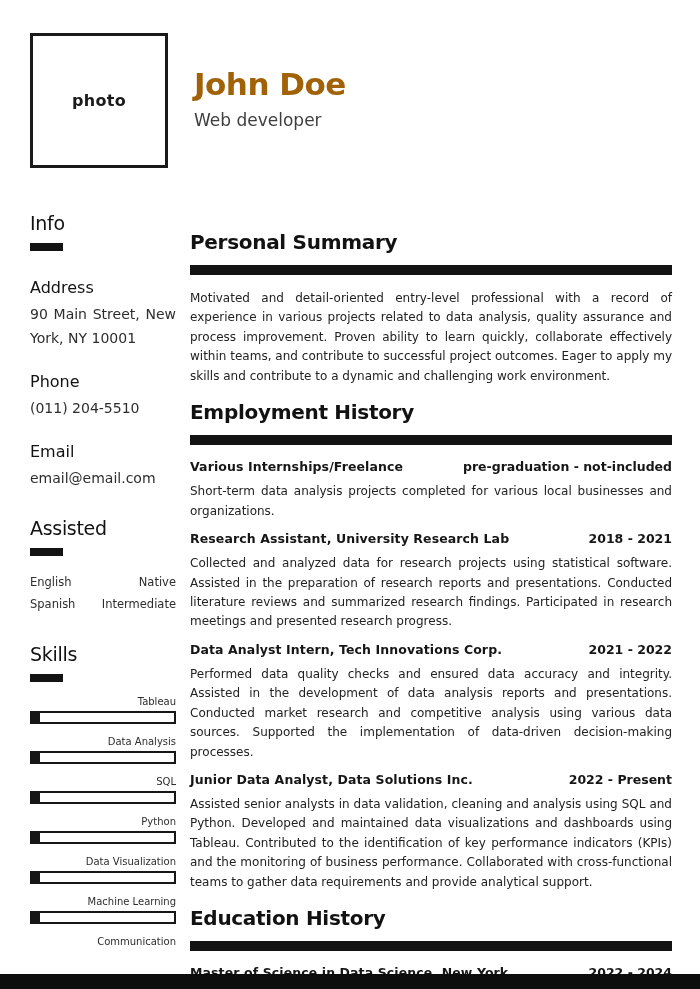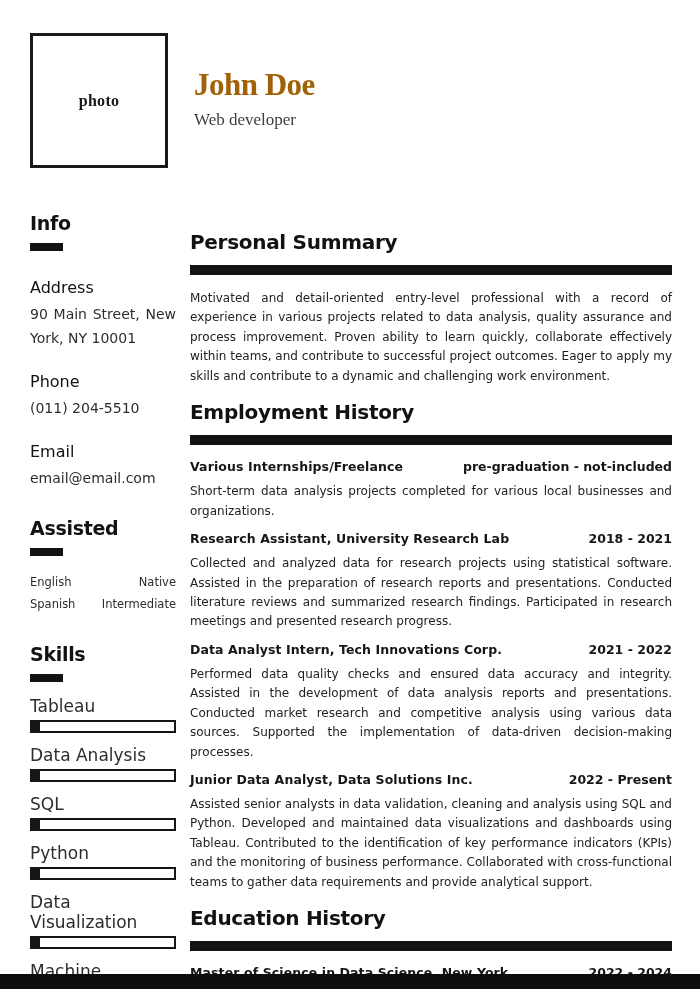--- a/index.html
+++ b/index.html
@@ -2,47 +2,47 @@
 <html><head>
 <meta charset="utf-8">
 <style>
   html,body { margin:0; padding:0; background:#e9e9e9; }
   .page {
     position:relative; width:700px; height:989px; margin:0 auto;
     background:#ffffff; overflow:hidden;
     font-family:"DejaVu Sans", sans-serif; color:#161616;
   }
   
-  .header { display:flex; padding:33px 0 0 30px;font-family:Liberation Serif, serif; }
+  .header { display:flex; padding:33px 0 0 30px; }
   .photo-box {
     width:132px; height:129px; border:3px solid #1a1a1a; flex:none;
     display:flex; align-items:center; justify-content:center; background:#fff;
   }
   .photo-label { font-size:16px; font-weight:700; color:#1a1a1a; letter-spacing:0.3px; }
   .id-block { margin-left:26px; padding-top:36px; }
   .name { font-size:31px; font-weight:800; letter-spacing:-0.5px; color:#a16207; line-height:1; }
   .job-title { font-size:17px; color:#3e3e3e; margin-top:10px; }
 
   
   .columns { display:flex; margin-top:44px; }
   .sidebar { width:146px; margin-left:30px; flex:none; }
   .main { width:482px; margin-left:14px; flex:none; padding-top:18px; }
 
   
-  .side-h2 { font-size:19px; font-weight:700; letter-spacing:-0.3px; margin:0; color:#121212; }
+  .side-h2 { font-size:19px; font-weight:400; letter-spacing:-0.3px; margin:0; color:#121212; }
   .side-rule { width:33px; height:8px; background:#131313; margin-top:9px; }
   .side-h3 { font-size:16px; font-weight:400; margin:0 0 5px 0; color:#121212; }
   .side-text { font-size:14px; color:#2d2d2d; line-height:1.72; margin:0; }
   .justify { text-align:justify; }
   .sb-block { margin-bottom:22px; }
   .sb-block-lg { margin-bottom:27px; }
   .lang-row { display:flex; justify-content:space-between; font-size:11.5px; color:#2d2d2d; line-height:1.9; }
   .skills-list { margin-top:14px; }
   .skill { margin-bottom:12px; }
-  .skill-label { font-size:17px; color:#2d2d2d; margin-bottom:4px; }
+  .skill-label { font-size:10px; color:#2d2d2d; margin-bottom:4px;text-align:right; }
   .skill-bar { height:9px; border:2px solid #161616; position:relative; background:#fff; }
   .skill-fill { position:absolute; left:0; top:0; bottom:0; width:8px; background:#161616; }
 
   
   .main-h2 { font-size:20px; font-weight:800; letter-spacing:-0.3px; margin:0; color:#121212; }
   .main-rule { height:10px; background:#131313; margin:11px 0 14px 0; }
   .para { font-size:12px; line-height:1.62; text-align:justify; color:#222; margin:0 0 10px 0; }
   .entry-head { display:flex; justify-content:space-between; font-size:12.5px; font-weight:700; color:#161616; margin:8px 0 8px 0; }
   .entry-title { letter-spacing:0.1px; }
   .entry-date { white-space:nowrap; margin-left:12px; }

